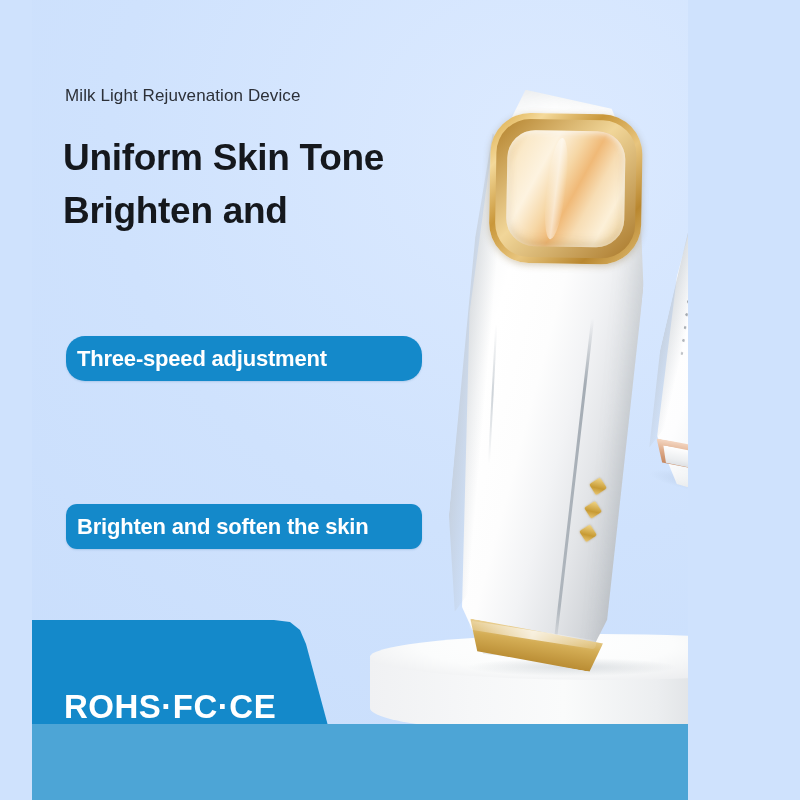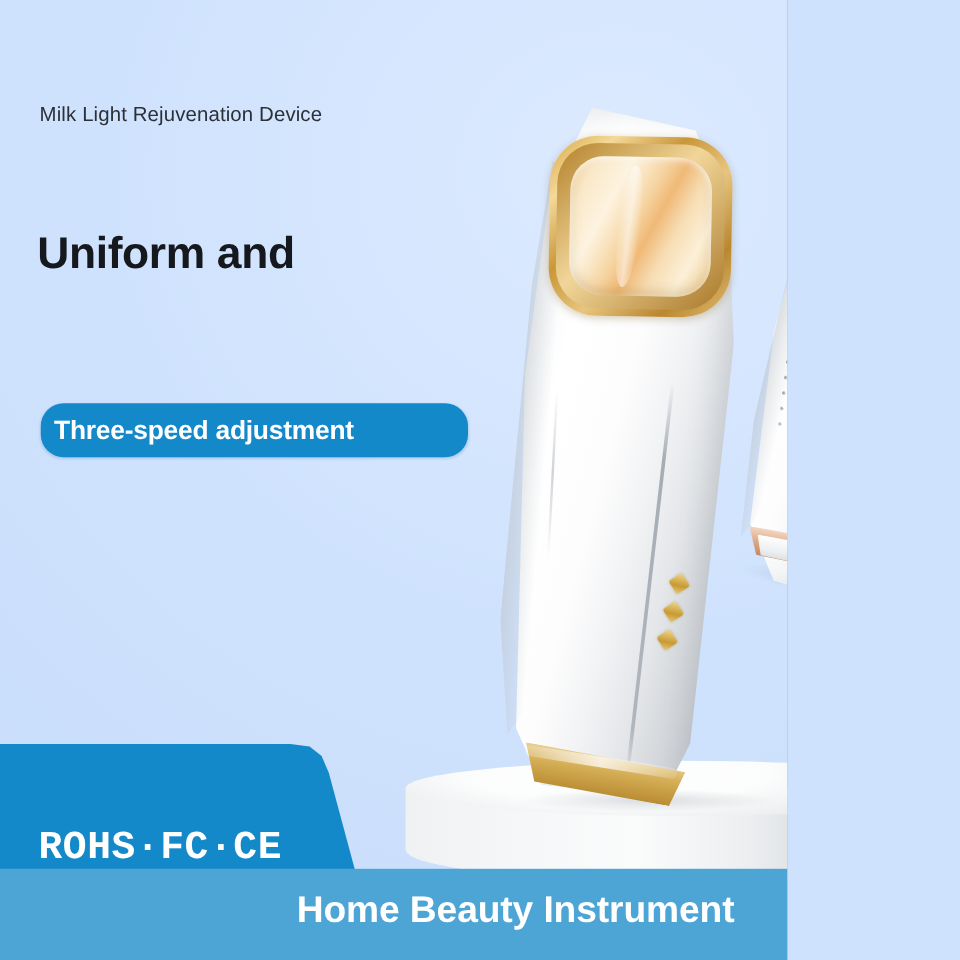--- a/index.html
+++ b/index.html
@@ -4,21 +4,22 @@
 <title>Home Beauty Instrument</title>
 <style>
   html,body{margin:0;padding:0;}
   body{
     width:800px;height:800px;overflow:hidden;
     font-family:"Liberation Sans","DejaVu Sans",sans-serif;
     background:#cfe2fd;
   }
   #poster{
     position:relative;width:656px;height:800px;overflow:hidden;
-    background:#ec4899;
+    background:#3b82f6;
+    margin-left:32px;
   }
 
   
   .bg-wash{
     position:absolute;inset:0;
     background:
       radial-gradient(120% 90% at 78% 18%, #dceaff 0%, #cfe2fd 55%, #c9defc 100%);
   }
 
   
@@ -50,21 +51,21 @@
   
   .cert-block{
     position:absolute;left:0;top:620px;width:330px;height:180px;
     background:#1489ca;
     clip-path:polygon(0 0, 242px 0, 258px 2px, 268px 10px, 274px 24px,
                       316px 180px, 0 180px);
   }
   .cert-text{
     position:absolute;left:32px;top:688px;
     font-size:33px;font-weight:bold;color:#ffffff;
-    letter-spacing:.5px;white-space:nowrap;font-family:Liberation Mono, monospace;
+    letter-spacing:.5px;white-space:nowrap;
   }
 
   
   .bottom-band{
     position:absolute;left:0;top:724px;width:800px;height:76px;
     background:#4da5d6;
   }
   .bottom-band-text{
     position:absolute;right:44px;top:740px;
     font-size:31px;font-weight:bold;color:#ffffff;
@@ -319,25 +320,27 @@
         <div class="led"></div>
       </div>
 
       <div class="d1-foot"></div>
       <div class="d1-foot-hi"></div>
     </div>
   </div>
 
   <div class="eyebrow">Milk Light Rejuvenation Device</div>
 
-  <div class="headline"><br><span>Uniform and</span><br></div>
+  <div class="headline"><span>Uniform Skin Tone</span><br><span>Brighten and</span><br></div>
 
   <div class="pill" id="pill-0">
     <span>Three-speed adjustment</span>
   </div>
+  <div class="pill" id="pill-2">
+    <span>Brighten and soften the skin</span>
+  </div>
 
   <div class="cert-block"></div>
   <div class="cert-text">ROHS·FC·CE</div>
 
   <div class="bottom-band"></div>
-  <div class="bottom-band-text">Home Beauty Instrument</div>
 
 </div>
 
 </body></html>

